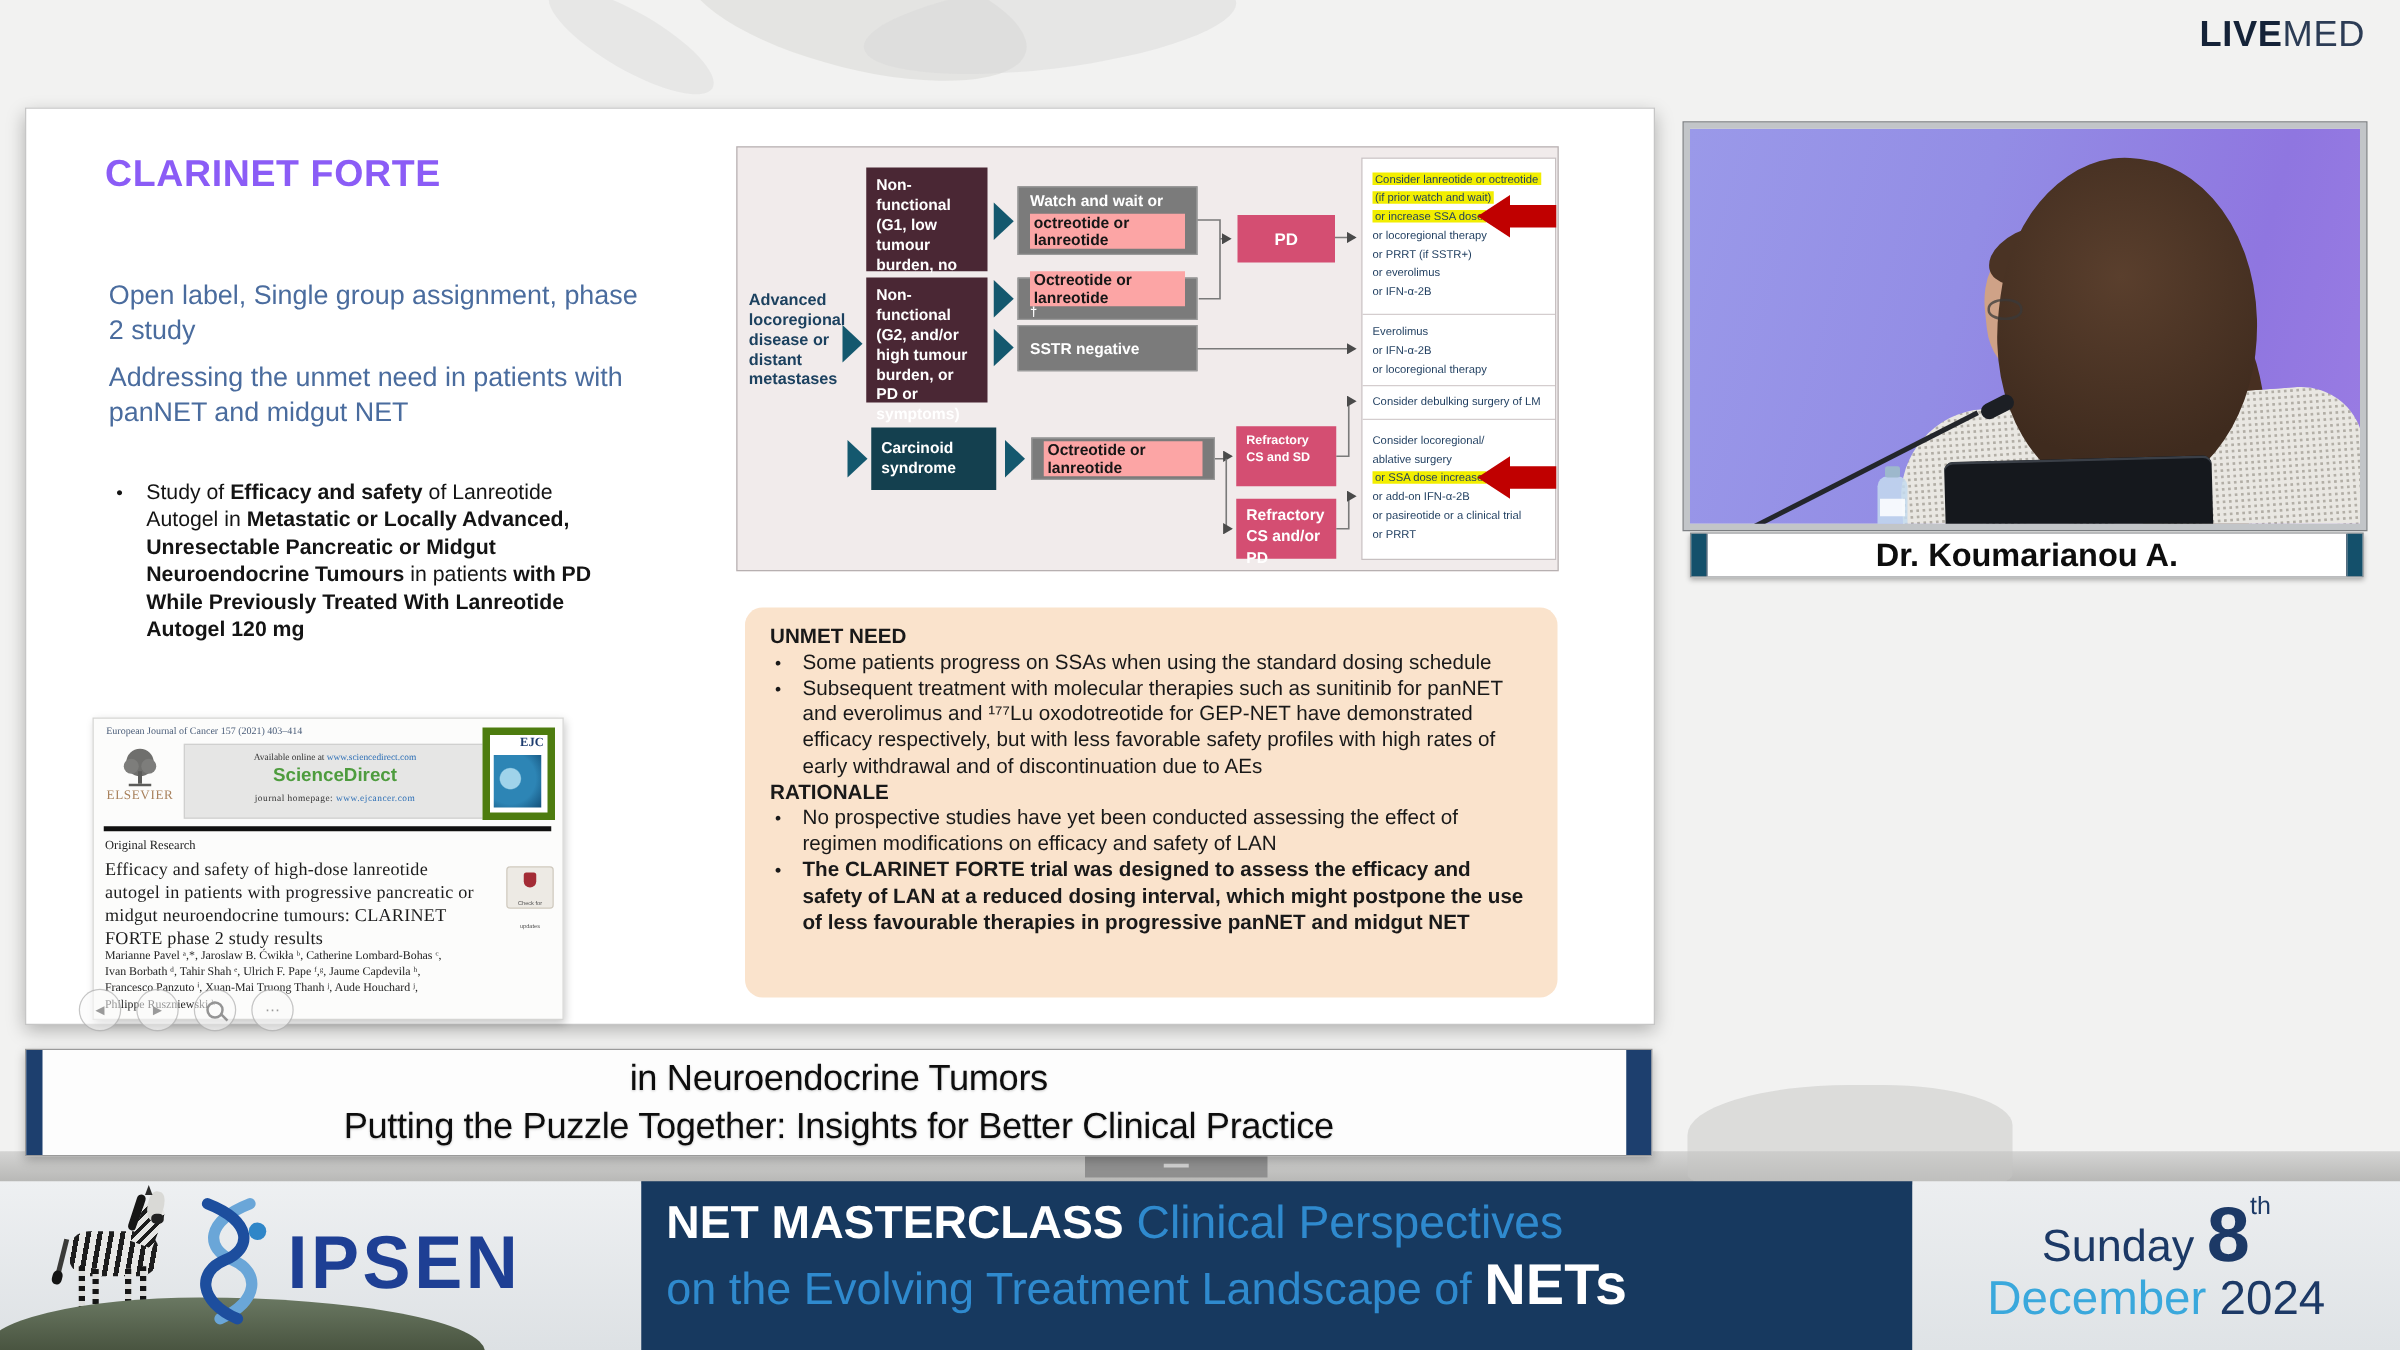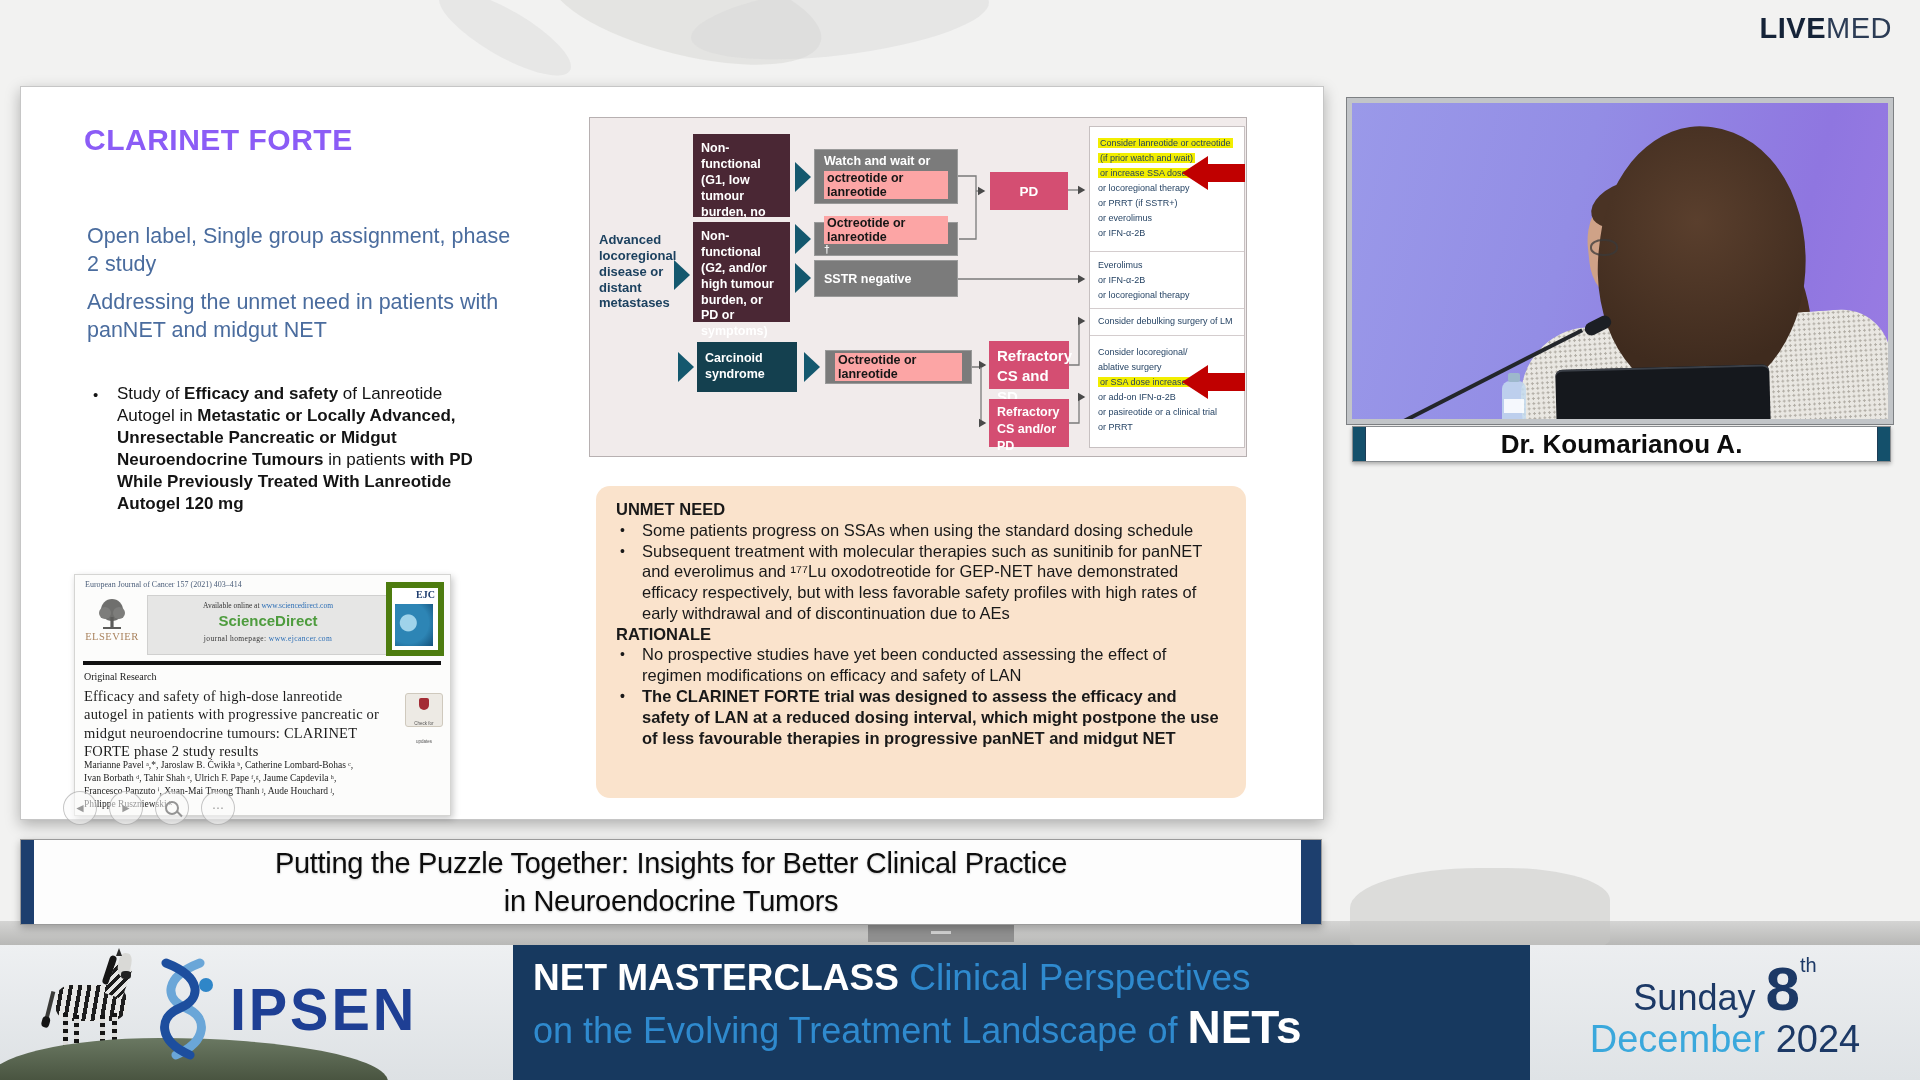--- a/index.html
+++ b/index.html
@@ -70,21 +70,21 @@
        border-left:16px solid #14586e;}
   .mbox{position:absolute;background:#4a2734;color:#fff;font-weight:bold;font-size:12.5px;line-height:1.27;
         padding:7px 8px;box-sizing:border-box;}
   .tbox{position:absolute;background:#14404f;color:#fff;font-weight:bold;font-size:12.5px;line-height:1.3;
         padding:8px 8px;box-sizing:border-box;}
   .gbox{position:absolute;background:#7b7b7b;border:1px solid #9a9a9a;color:#fff;font-weight:bold;font-size:12.5px;
         padding:6px 9px;box-sizing:border-box;display:flex;flex-direction:column;justify-content:center;gap:3px;}
   .hl{background:#fca5a5;color:#161616;padding:0 3px;align-self:flex-start;display:inline-block;}
   .pbox{position:absolute;background:#d44e72;color:#fff;font-weight:bold;box-sizing:border-box;}
   .pd{left:400px;top:54px;width:78px;height:38px;font-size:13.5px;display:flex;align-items:center;justify-content:center;}
-  .rf1{left:399px;top:223px;width:80px;height:48px;font-size:15px;line-height:1.35;padding:5px 8px;}
+  .rf1{left:399px;top:223px;width:80px;height:48px;font-size:10px;line-height:1.35;padding:5px 8px;}
   .rf2{left:399px;top:281px;width:80px;height:48px;font-size:12.5px;line-height:1.35;padding:5px 8px;}
   .panel{position:absolute;left:499px;top:8px;width:156px;height:322px;background:#fff;border:1px solid #c7c0c1;
          box-sizing:border-box;}
   .panel ul{list-style:none;margin:0;padding:0 4px 0 8px;}
   .panel li{font-size:9px;line-height:15px;color:#1d3c5e;white-space:nowrap;}
   .panel li .hl2{background:#f2ee00;padding:0 2px;}
   .psec{box-sizing:border-box;border-bottom:1px solid #d4cdce;}
   .psec.s1{height:125px;padding-top:9px;}
   .psec.s2{height:57px;padding-top:6px;}
   .psec.s3{height:27px;padding-top:5px;}
@@ -396,22 +396,22 @@
   </div>
 
   <div class="nameplate">
     <div class="cap"></div>
     <div class="mid">Dr. Koumarianou A.</div>
     <div class="cap"></div>
   </div>
 
   <div class="banner">
     <div class="txt">
+      <div>in Neuroendocrine Tumors</div>
       <div>Putting the Puzzle Together: Insights for Better Clinical Practice</div>
-      <div>in Neuroendocrine Tumors</div>
     </div>
   </div>
 
   <div class="footer">
 
     <div class="f-left">
       <div class="zebra">
         <div class="z-tail"></div>
         <div class="z-body"></div>
         <div class="z-leg z-l1"></div>

